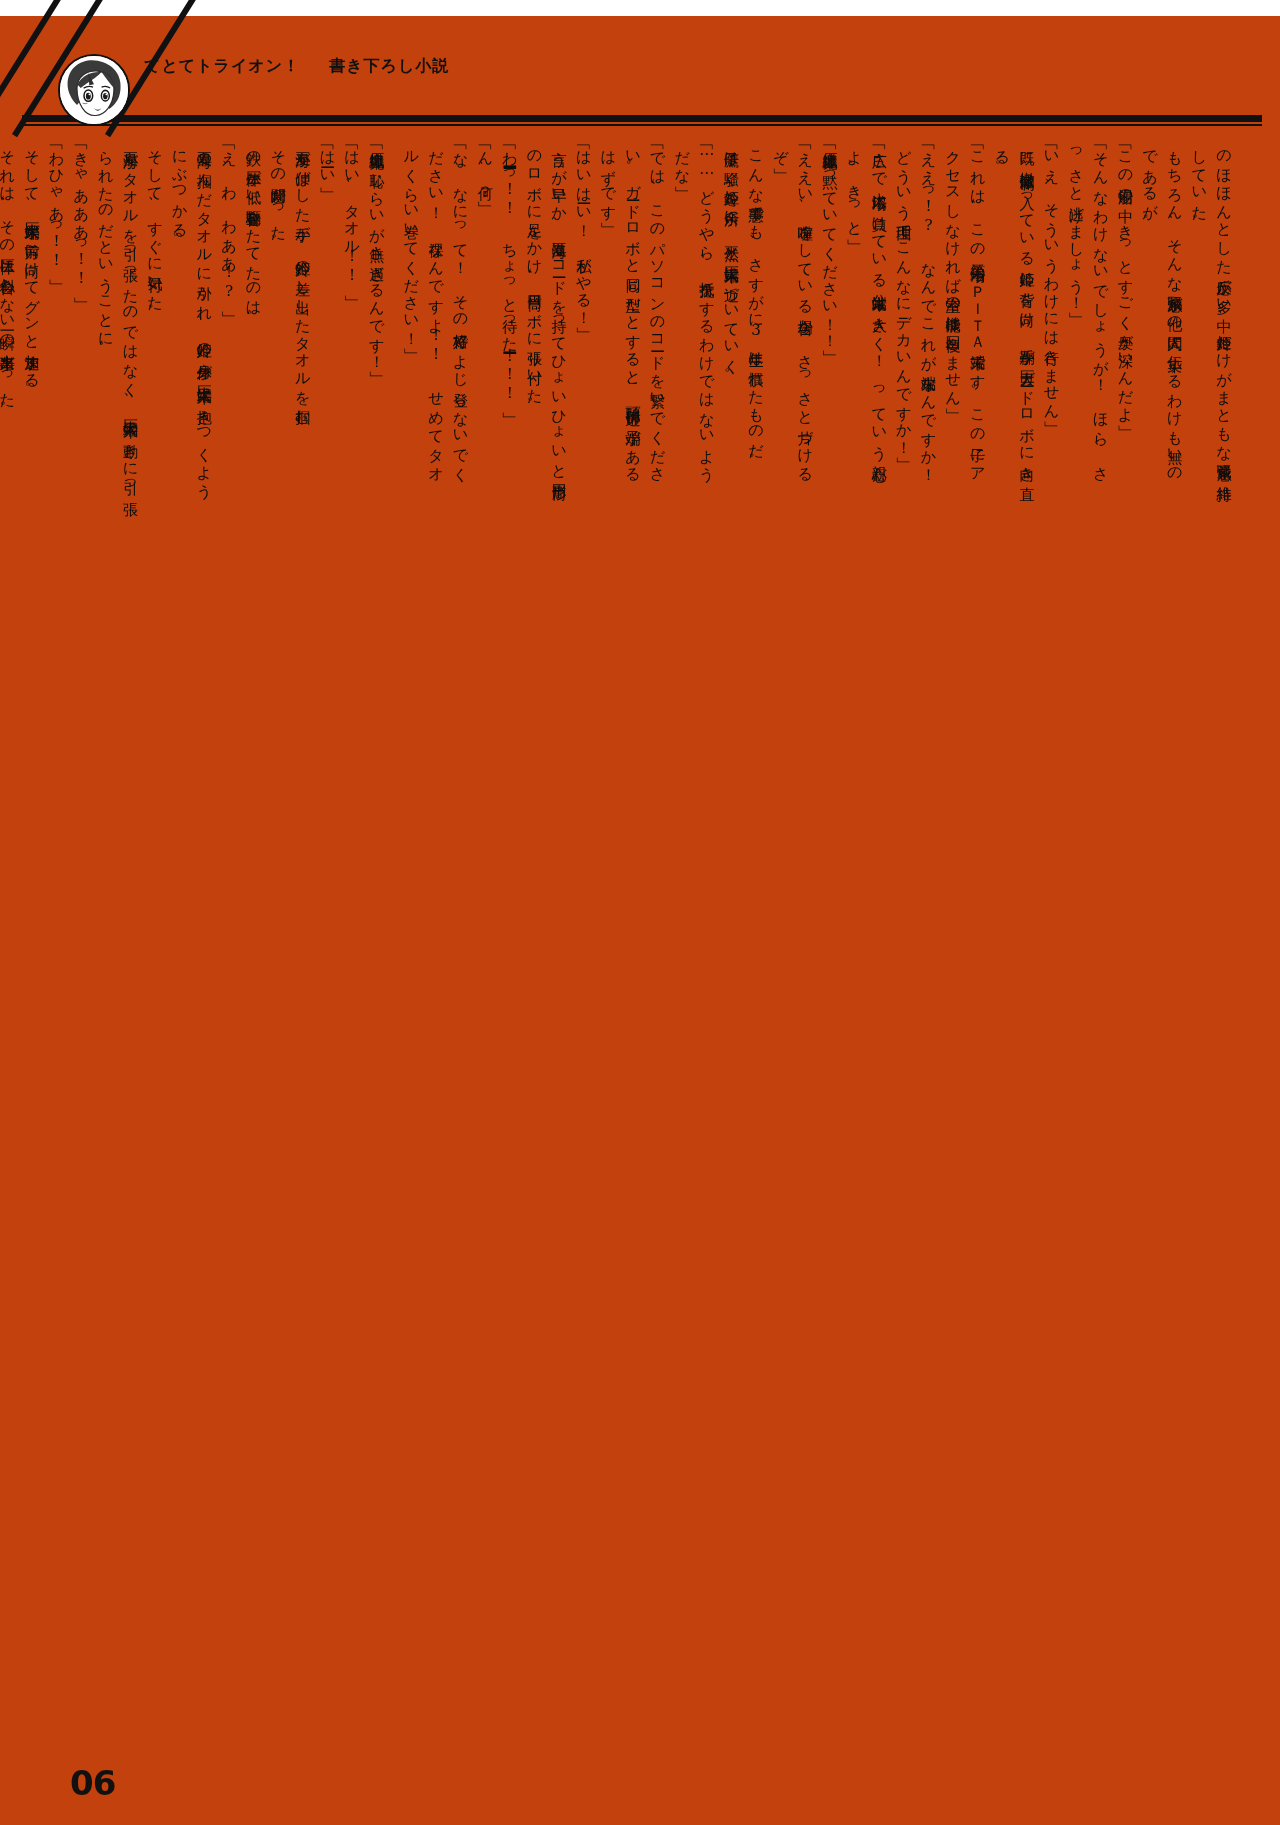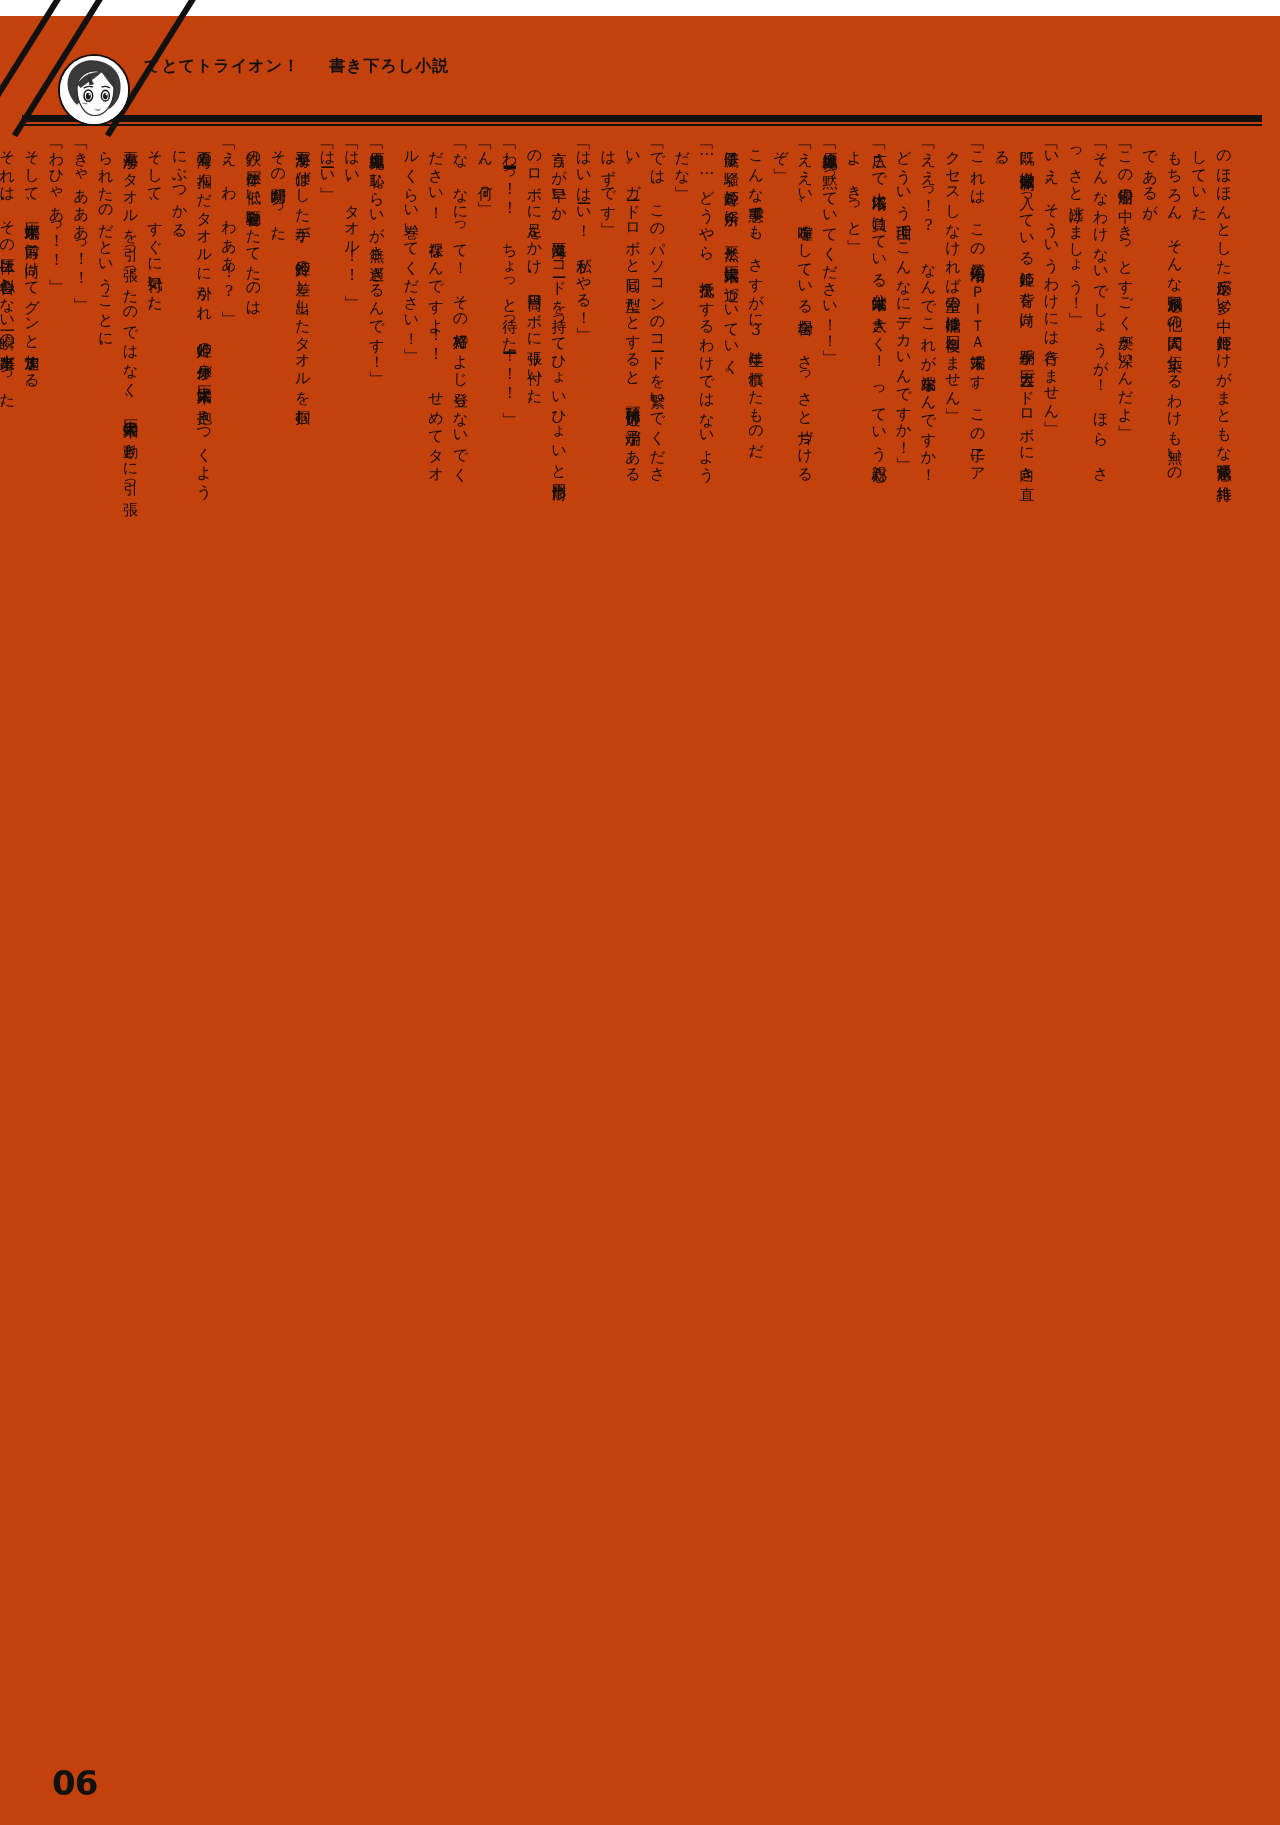--- a/index.html
+++ b/index.html
@@ -104,21 +104,21 @@
     text-align:justify;
     margin-left:10px;
   }
   .block p { text-indent:0; margin:0; }
   .blk-a { height:335px; }
   .blk-b { height:352px; }
 
   
   #folio {
     position:absolute;
-    left:52px; bottom:38px;
+    left:70px; bottom:38px;
     font-family:"DejaVu Sans","Liberation Sans",sans-serif;
     font-size:34px;
     font-weight:700;
     color:#111111;
     letter-spacing:-1px;
   }
 </style>
 </head>
 <body>
 

